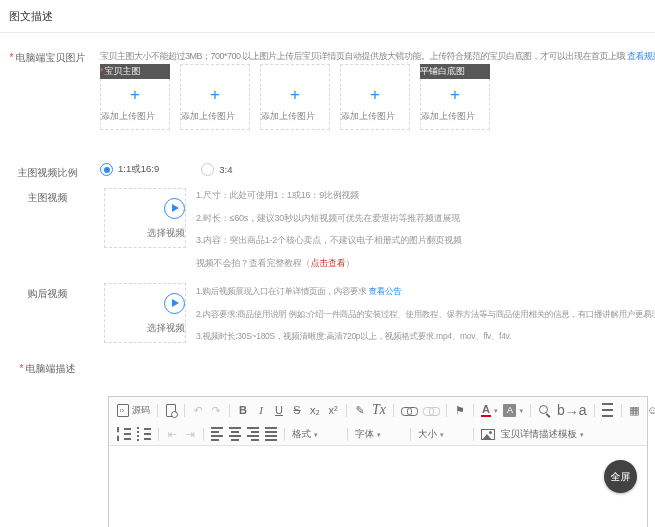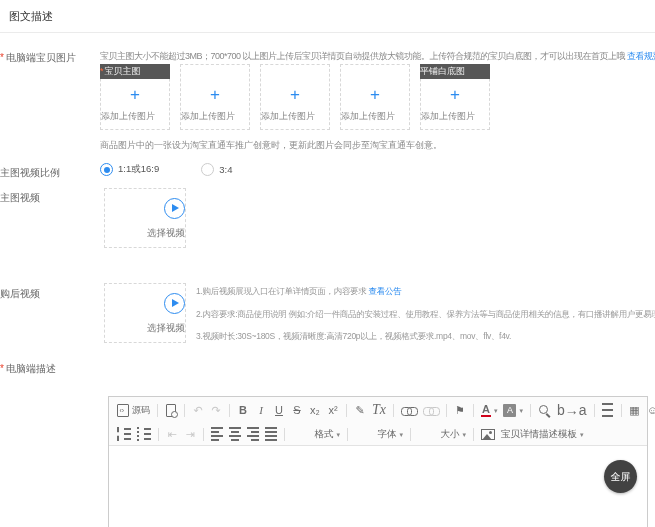--- a/index.html
+++ b/index.html
@@ -2,21 +2,21 @@
 <html><head>
 <meta charset="utf-8">
 <style>
   *{box-sizing:border-box;margin:0;padding:0}
   html,body{background:#fff}
   body{font-family:"Liberation Sans","DejaVu Sans",sans-serif;color:#666}
   .page{position:relative;width:655px;height:527px;background:#fff;overflow:hidden}
   .ptitle{position:absolute;left:9px;top:9px;font-size:11px;color:#333}
   .pdiv{position:absolute;left:0;top:32px;width:655px;height:1px;background:#ebebeb}
 
-  .flabel{position:absolute;left:0;width:95px;text-align:left;font-size:10px;color:#666;white-space:nowrap}
+  .flabel{position:absolute;left:0;width:95px;text-align:center;font-size:10px;color:#666;white-space:nowrap}
   .star{color:#e8422e;margin-right:2px}
   .lnk{color:#2d8cf0;cursor:pointer;text-decoration:none}
   .rlnk{color:#c0392b;cursor:pointer}
 
   .helpline{position:absolute;left:100px;top:50px;width:556px;font-size:9px;letter-spacing:-0.5px;color:#8a8a8a;white-space:nowrap}
   .noteline{position:absolute;left:100px;top:139px;font-size:9px;color:#8a8a8a;white-space:nowrap}
 
   .upboxes{position:absolute;left:100px;top:64px;display:flex;gap:10px}
   .upbox{position:relative;width:70px;height:66px;border:1px dashed #d8d8d8;background:#fff;cursor:pointer}
   .uptag{position:absolute;top:-1px;left:-1px;right:-1px;height:15px;background:#575757;color:#eee;font-size:9px;line-height:15px;text-align:left;white-space:nowrap}
@@ -51,21 +51,21 @@
   .ticon.dis{color:#c8c8c8;cursor:default}
   .ticon .g{line-height:1}
   .fb{font-weight:bold}
   .fi{font-style:italic;font-family:"Liberation Serif","DejaVu Serif",serif}
   .fu{text-decoration:underline}
   .fs{text-decoration:line-through}
   .small{font-size:14px}
   .txt{font-size:9px}
   .txt .g{margin-left:3px}
   .caret{font-size:7px;color:#888;margin-left:3px;line-height:1}
-  .dd{justify-content:flex-end;width:52px;font-size:9.5px;color:#666}
+  .dd{justify-content:flex-start;width:52px;font-size:9.5px;color:#666}
   .dd.narrow{width:auto}
   .dd .ddt{white-space:nowrap}
 
   .cicon{display:inline-block;position:relative}
   .i-src{width:12px;height:13px;border:1px solid currentColor;border-radius:1px}
   .i-src::after{content:"‹›";position:absolute;left:1.5px;top:2.5px;font-size:7px;line-height:7px}
   .i-preview{width:10px;height:13px;border:1px solid currentColor;border-radius:1px}
   .i-preview::after{content:"";position:absolute;right:-3px;bottom:-2px;width:5px;height:5px;border:1.5px solid currentColor;border-radius:50%;background:#fbfbfb}
   .i-link{width:16px;height:9px}
   .i-link::before{content:"";position:absolute;left:0;top:1px;width:9px;height:7px;border:1.5px solid currentColor;border-radius:3.5px}
@@ -117,39 +117,44 @@
       <div class="upbox">
         <div class="upplus">+</div>
         <div class="uplabel">添加上传图片</div>
       </div>
       <div class="upbox">
         <div class="uptag"><span>平铺白底图</span></div>
         <div class="upplus">+</div>
         <div class="uplabel">添加上传图片</div>
       </div>
     </div>
-  <div class="noteline">商品图片中的一张设为淘宝直通车推广创意时，更新此图片会同步至淘宝直通车创意。</div>
 
   <div class="flabel" style="top:166px">主图视频比例</div>
   <div class="radios" style="left:100px;top:163px">
       <span class="ritem">
         <span class="rdot sel"></span>
         <span class="rlabel">1:1或16:9</span>
       </span>
       <span class="ritem">
         <span class="rdot"></span>
         <span class="rlabel">3:4</span>
       </span>
     </div>
 
   <div class="flabel" style="top:191px">主图视频</div>
   <div class="vbox" style="top:188px">
     <span class="play-icon"></span>
     <div class="vlabel">选择视频</div>
   </div>
+  <div class="vlines" style="top:189px">
+    <div class="vline">1.尺寸：此处可使用1：1或16：9比例视频</div>
+    <div class="vline">2.时长：≤60s，建议30秒以内短视频可优先在爱逛街等推荐频道展现</div>
+    <div class="vline">3.内容：突出商品1-2个核心卖点，不建议电子相册式的图片翻页视频</div>
+    <div class="vline"><span>视频不会拍？查看完整教程（</span><span class="rlnk">点击查看</span><span>）</span></div>
+  </div>
 
   <div class="flabel" style="top:287px">购后视频</div>
   <div class="vbox" style="top:283px">
     <span class="play-icon"></span>
     <div class="vlabel">选择视频</div>
   </div>
   <div class="vlines vlines2" style="top:285px">
     <div class="vline"><span>1.购后视频展现入口在订单详情页面，内容要求 </span><a class="lnk">查看公告</a></div>
     <div class="vline">2.内容要求:商品使用说明 例如:介绍一件商品的安装过程、使用教程、保养方法等与商品使用相关的信息，有口播讲解用户更易理解.</div>
     <div class="vline">3.视频时长:30S~180S，视频清晰度:高清720p以上，视频格式要求.mp4、mov、flv、f4v.</div>

